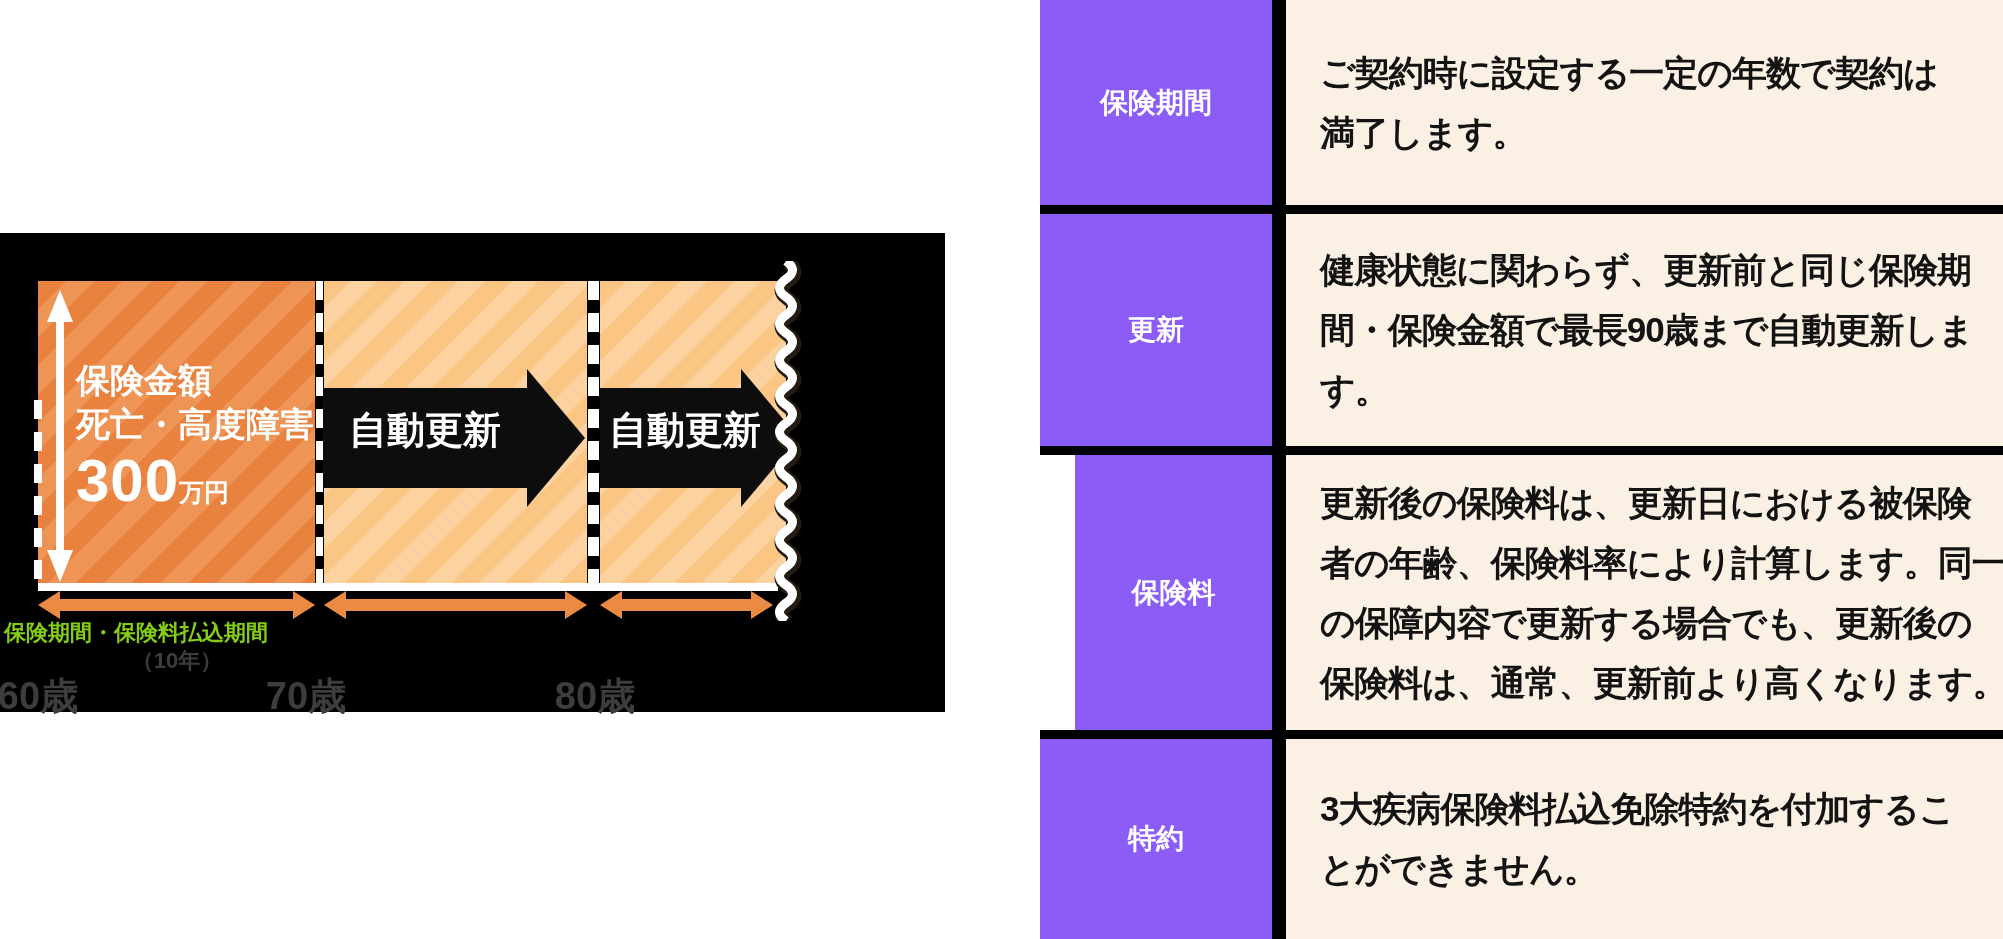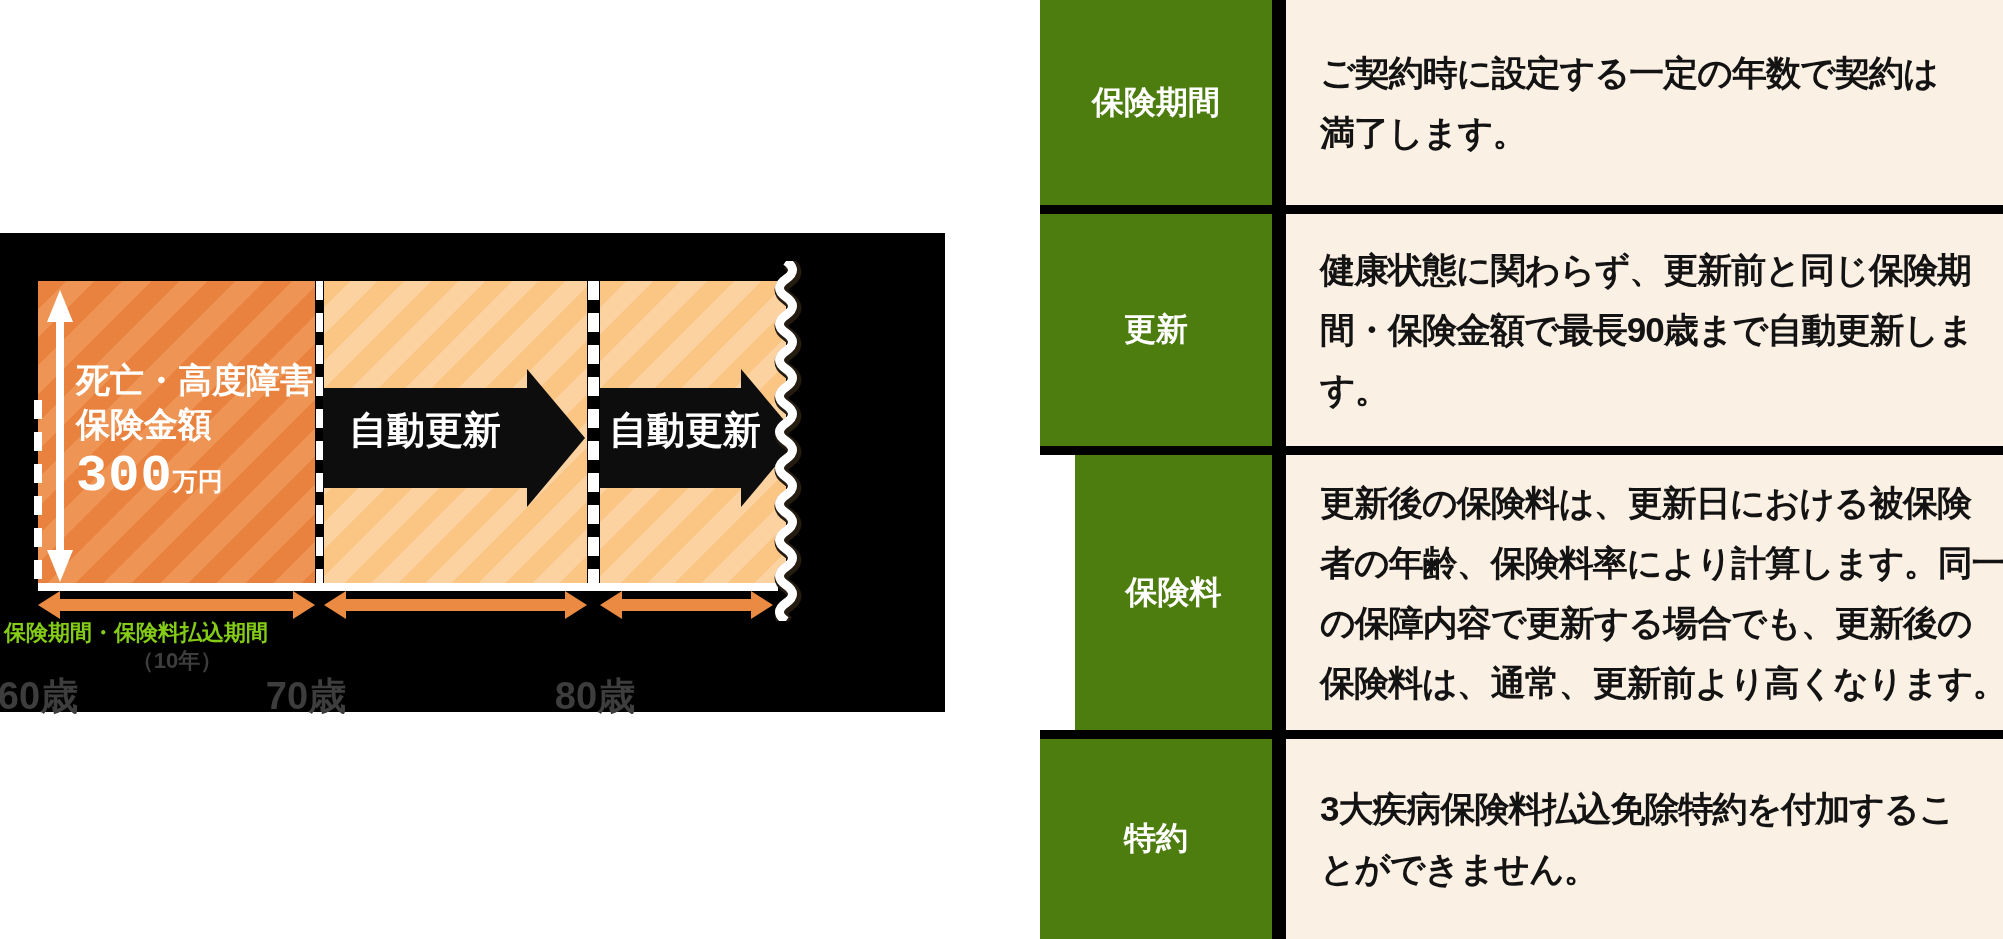--- a/index.html
+++ b/index.html
@@ -42,21 +42,21 @@
   .varrow::before{content:""; position:absolute; left:0; top:0; width:0; height:0;
     border-left:13px solid transparent; border-right:13px solid transparent; border-bottom:32px solid #ffffff;}
   .varrow::after{content:""; position:absolute; left:0; bottom:0; width:0; height:0;
     border-left:13px solid transparent; border-right:13px solid transparent; border-top:32px solid #ffffff;}
   .varrow .vshaft{position:absolute; left:9px; width:8px; top:26px; bottom:26px; background:#ffffff;}
 
   
   .b1text{position:absolute; left:76px; top:130px; color:#ffffff; line-height:1;}
   .b1l{font-size:34px; margin-bottom:10px; letter-spacing:0px; white-space:nowrap;}
   .b1amt{display:flex; align-items:baseline; margin-top:2px; white-space:nowrap;}
-  .b1amt .num{font-size:52px; letter-spacing:1px;font-family:Liberation Mono, monospace;}
+  .b1amt .num{font-size:60px; letter-spacing:1px;}
   .b1amt .unit{font-size:25px;}
 
   
   .barrow-body{position:absolute; top:155px; height:100px; background:#0d0d0d;}
   .barrow-body.a1{left:323px; width:204px;}
   .barrow-body.a2{left:600px; width:141px;}
   .barrow-head{position:absolute; top:136px; width:0; height:0;
     border-top:69px solid transparent; border-bottom:69px solid transparent; border-left:58px solid #0d0d0d;}
   .barrow-head.a1{left:527px;}
   .barrow-head.a2{left:741px;}
@@ -88,21 +88,21 @@
   .age.a80{left:595px;}
 
   .wave{position:absolute; left:768px; top:28px;}
 
   
   .dtable{position:absolute; left:1040px; top:0; width:963px; height:939px;
     display:grid; grid-template-columns:232px 14px auto; grid-template-rows:205px 9px 232px 9px 275px 9px auto;}
   .vdivider{grid-column:2; grid-row:1 / span 7; background:#000000;}
   .hsep{grid-column:1 / span 3; background:#000000;}
   .hsep.r1{grid-row:2;} .hsep.r2{grid-row:4;} .hsep.r3{grid-row:6;}
-  .hcell{grid-column:1; background:#4d7c0f; color:#ffffff; font-size:32px;
+  .hcell{grid-column:1; background:#8b5cf6; color:#ffffff; font-size:28px;
     display:flex; align-items:center; justify-content:center; white-space:nowrap;}
   .hcell.r1{grid-row:1;} .hcell.r2{grid-row:3;} .hcell.r3{grid-row:5;margin-left:35px;} .hcell.r4{grid-row:7;}
   .ccell{grid-column:3; background:#fbf0e4; color:#131313;
     display:flex; flex-direction:column; justify-content:center; padding-left:34px;}
   .ccell.r1{grid-row:1;} .ccell.r2{grid-row:3;} .ccell.r3{grid-row:5;} .ccell.r4{grid-row:7;}
   .tline{font-size:35px; line-height:60px; letter-spacing:-1px; white-space:nowrap;}
 </style>
 </head>
 <body>
 
@@ -116,22 +116,22 @@
 
     <div class="dash-sep s1"></div>
     <div class="dash-sep s2"></div>
     <div class="left-dash"></div>
 
     <div class="varrow">
       <div class="vshaft"></div>
     </div>
 
     <div class="b1text">
+      <div class="b1l">保険金額</div>
       <div class="b1l">死亡・高度障害</div>
-      <div class="b1l">保険金額</div>
       <div class="b1amt">
         <span class="num">300</span>
         <span class="unit">万円</span>
       </div>
     </div>
 
     <div class="barrow-body a1"></div>
     <div class="barrow-head a1"></div>
     <div class="barrow-label a1">自動更新</div>
 

